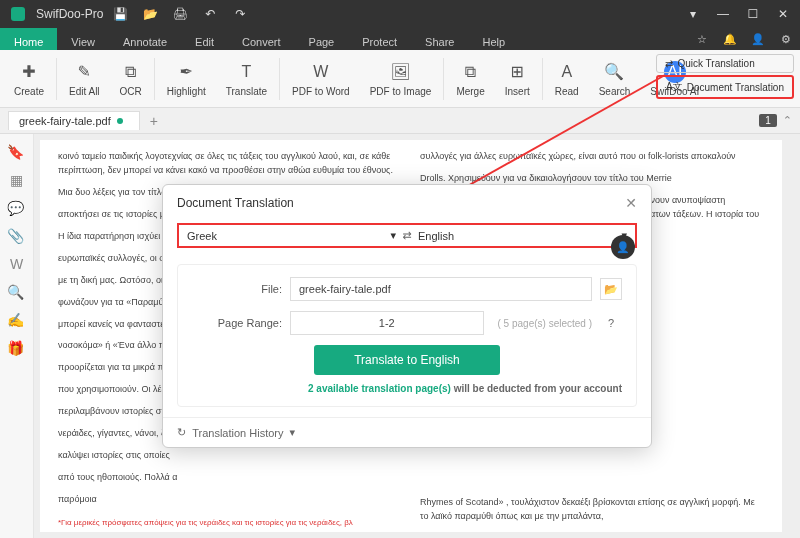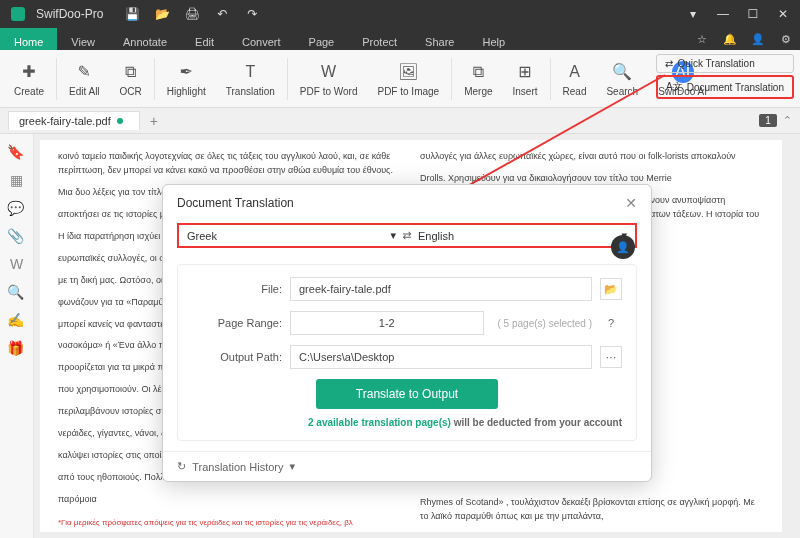--- a/index.html
+++ b/index.html
@@ -1,19 +1,19 @@
 <!DOCTYPE html>
 <html><head>
 <meta charset="utf-8">
 <style>
 *{margin:0;padding:0;box-sizing:border-box;font-family:"Segoe UI",Arial,sans-serif;}
 body{width:800px;height:538px;overflow:hidden;background:#fff;font-size:11px;color:#333;}
 .titlebar{height:28px;background:#333;display:flex;align-items:center;color:#ddd;padding:0 4px;gap:4px;}
 .titlebar .logo{width:16px;height:16px;margin:0 6px;display:flex;align-items:center;justify-content:center;}
-.titlebar .title{font-size:12px;margin-right:12px;}
+.titlebar .title{font-size:12px;margin-right:0;}
 .titlebar .tbtn{width:26px;height:26px;display:flex;align-items:center;justify-content:center;cursor:pointer;font-size:12px;}
 .titlebar .spacer{flex:1;}
 .menutabs{height:22px;background:#333;display:flex;align-items:stretch;color:#ccc;font-size:11px;}
 .menutabs .mtab{padding:14px 14px;display:flex;align-items:center;cursor:pointer;}
 .menutabs .mtab.active{background:#17aa80;color:#fff;}
 .menutabs .mright{margin-left:auto;display:flex;}
 .menutabs .micon{width:28px;display:flex;align-items:center;justify-content:center;cursor:pointer;}
 .ribbon{height:58px;background:#f7f7f7;border-bottom:1px solid #ddd;display:flex;align-items:center;padding:0 4px;position:relative;}
 .rgroup{display:flex;flex-direction:column;align-items:center;padding:2px 10px;cursor:pointer;color:#444;font-size:10px;gap:3px;}
 .rgroup .ricon{width:22px;height:22px;display:flex;align-items:center;justify-content:center;font-size:16px;color:#555;}
@@ -112,21 +112,21 @@
       <span class="ricon">⧉</span>
       <span>OCR</span>
     </div>
   <div class="rsep"></div>
   <div class="rgroup">
       <span class="ricon">✒</span>
       <span>Highlight</span>
     </div>
   <div class="rgroup">
       <span class="ricon">T</span>
-      <span>Translation</span>
+      <span>Translate</span>
     </div>
   <div class="rsep"></div>
   <div class="rgroup">
       <span class="ricon">W</span>
       <span>PDF to Word</span>
     </div>
   <div class="rgroup">
       <span class="ricon">🖼</span>
       <span>PDF to Image</span>
     </div>
@@ -250,26 +250,21 @@
       <span class="lbl">File:</span>
       <span class="inp">greek-fairy-tale.pdf</span>
       <span class="ico">📂</span>
     </div>
     <div class="brow">
       <span class="lbl">Page Range:</span>
       <span class="inp" style="text-align:center;justify-content:center">1-2</span>
       <span class="hint">( 5 page(s) selected )</span>
       <span class="ico" style="border:none">?</span>
     </div>
-    <div class="brow">
-      <span class="lbl">Output Path:</span>
-      <span class="inp">C:\Users\a\Desktop</span>
-      <span class="ico">⋯</span>
-    </div>
-    <button class="bigbtn">Translate to Output</button>
+    <button class="bigbtn">Translate to English</button>
     <div class="deduct"><span class="g">2 available translation page(s)</span><span> will be deducted from your account</span></div>
   </div>
   <div class="mfoot">
     <span>↻</span>
     <span>Translation History</span>
     <span>▾</span>
   </div>
 </div>
 
 </body></html>

